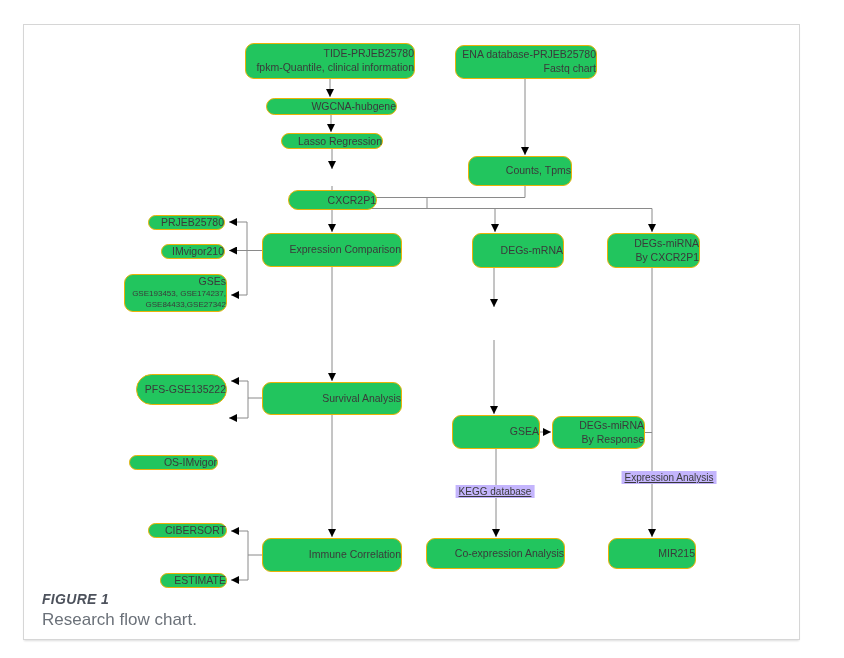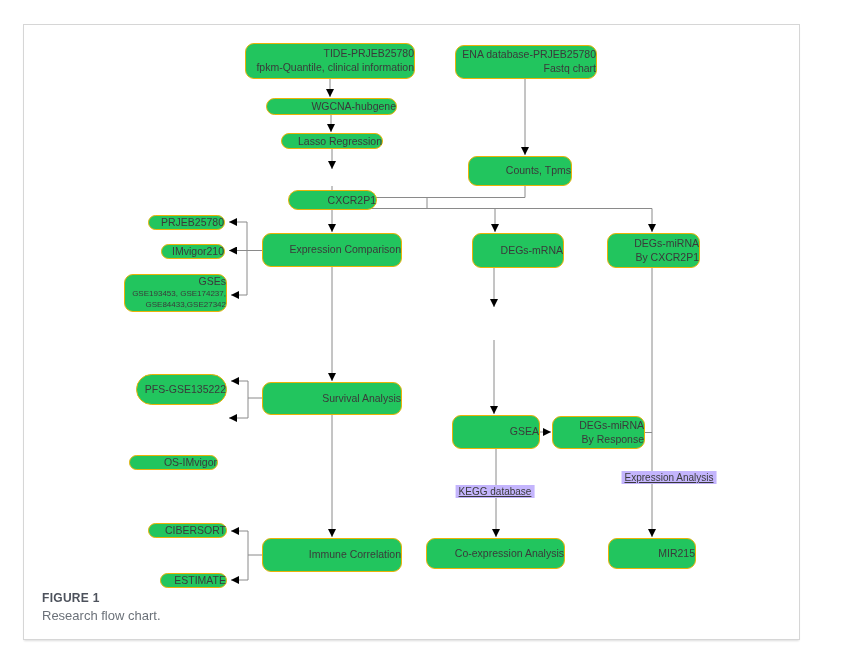--- a/index.html
+++ b/index.html
@@ -49,22 +49,22 @@
   #n-immune    { left:262px; top:538px; width:140px; height:34px; }
   #n-coexpr    { left:426px; top:538px; width:139px; height:31px; }
   #n-mir215    { left:608px; top:538px; width:88px;  height:31px; }
   .edge-label {
     position: absolute; background: #c4b5fd; font-size: 10px; color: #3a3a3a;
     padding: 1px 3px; white-space: nowrap; z-index: 3; transform: translateX(-50%); text-decoration: underline;
   }
   #l-kegg { left: 495px; top: 485px; text-align: right; }
   #l-expr { left: 669px; top: 471px; }
   .caption { position: absolute; left: 42px; top: 591px; z-index: 2; }
-  .fig-label { font-size: 12px; font-weight: bold; color: #4d525c; letter-spacing: 0.3px; }
-  .fig-caption { font-size: 13px; color: #6b7179; margin-top: 3px; }
+  .fig-label { font-size: 14px; font-weight: bold; color: #4d525c; letter-spacing: 0.3px; font-style: italic; }
+  .fig-caption { font-size: 17px; color: #6b7179; margin-top: 3px; }
 </style>
 </head>
 <body>
 
 <div class="page">
   <div class="frame"></div>
 
   <svg class="edges" viewBox="0 0 844 658" xmlns="http://www.w3.org/2000/svg">
     <defs>
       <marker id="arrow" viewBox="0 0 10 10" refX="10" refY="5" markerWidth="8" markerHeight="8" orient="auto-start-reverse">

